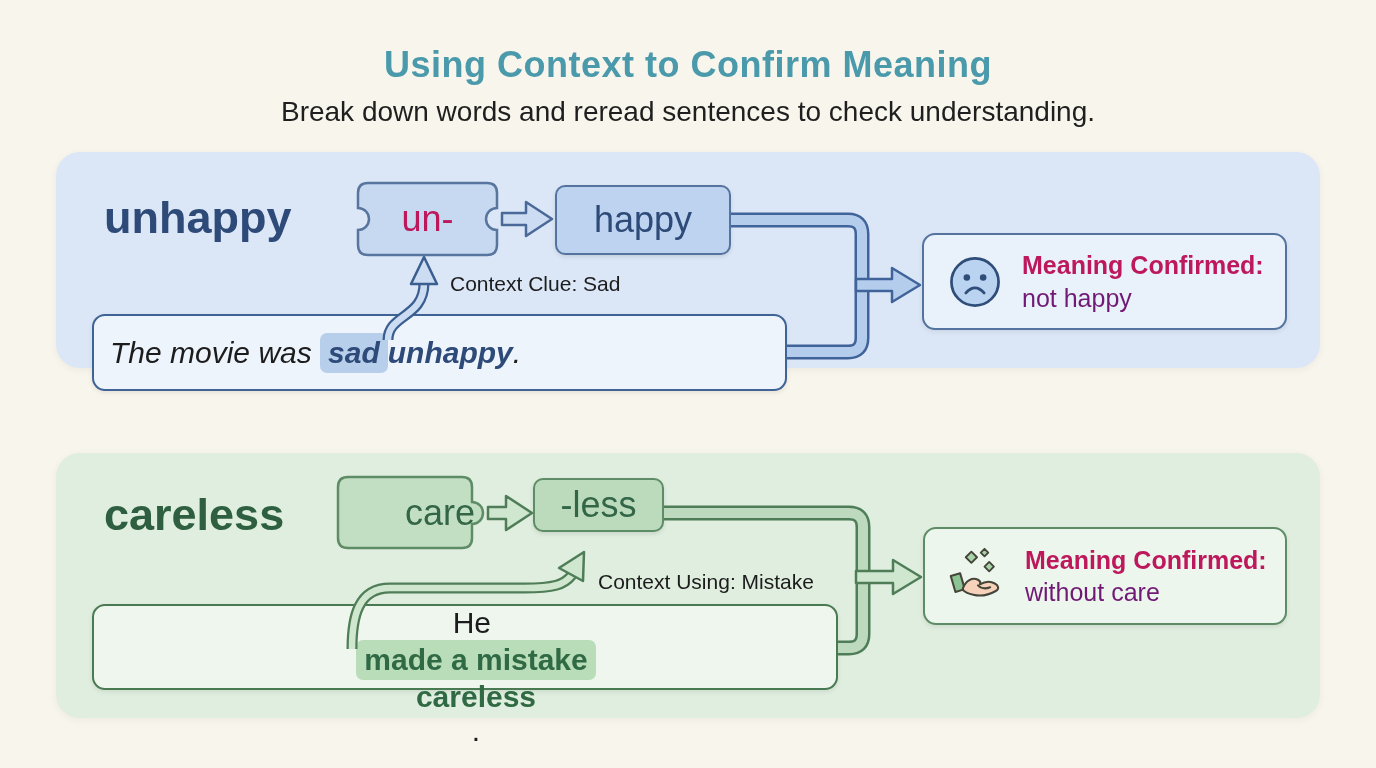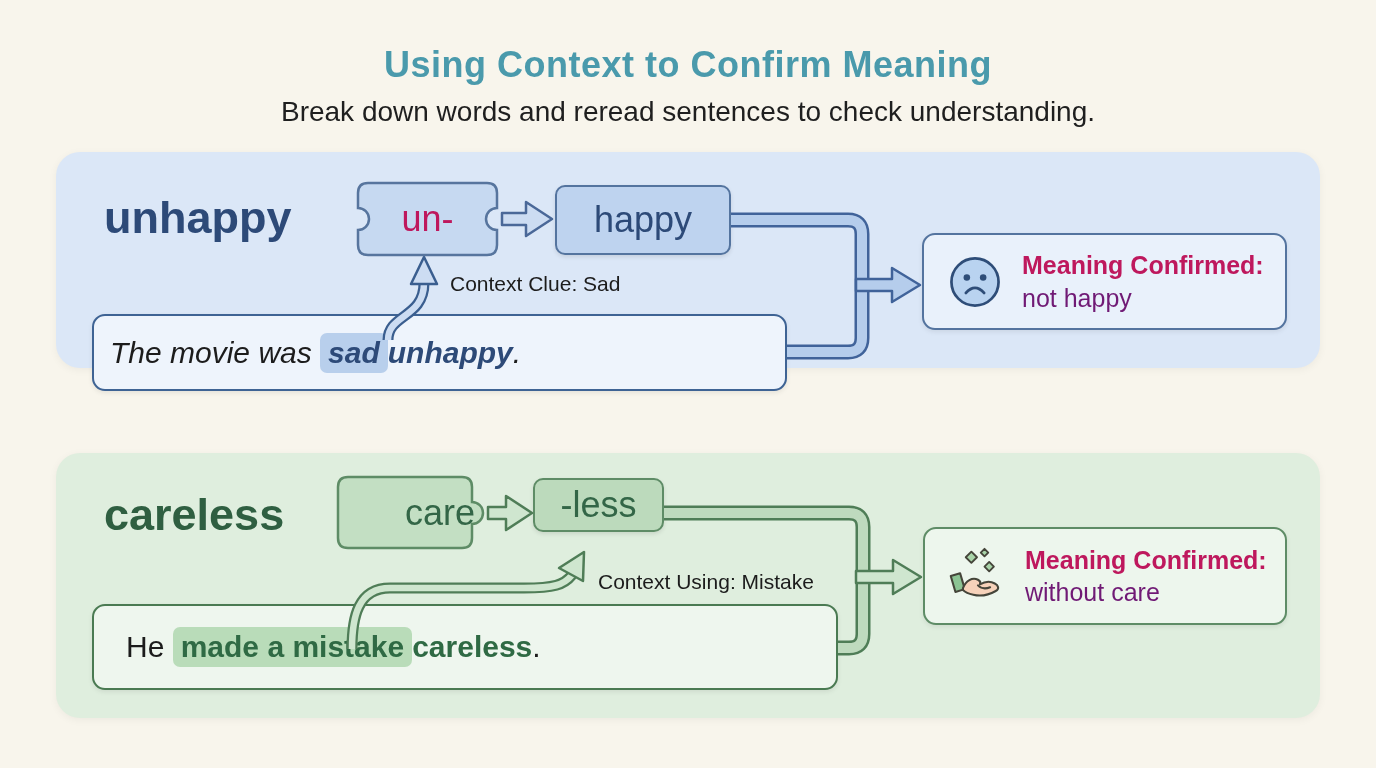--- a/index.html
+++ b/index.html
@@ -34,21 +34,21 @@
               box-shadow:0 2px 4px rgba(0,0,0,0.10); }
   .panel-blue .root-box { background:#bed3ef; border:2.5px solid #54749f; color:#2d4a78; }
   .panel-green .root-box { background:#bcdabc; border:2.5px solid #5e8c66; color:#336647; }
 
   .context-clue { position:absolute; font-size:21px; color:#1c1c1c; z-index:6; white-space:nowrap; }
 
   .sentence-box { position:absolute; display:flex; align-items:center;
                   border-radius:13px; font-size:30px; color:#1c1c1c; z-index:2;
                   box-shadow:0 2px 5px rgba(0,0,0,0.08); white-space:pre; }
   .panel-blue .sentence-box  { background:#eef4fc; border:2.5px solid #3e6394; padding-left:16px;font-style:italic; }
-  .panel-green .sentence-box { background:#eef6ee; border:2.5px solid #4a7a52; padding-left:32px; }
+  .panel-green .sentence-box { background:#eef6ee; border:2.5px solid #4a7a52; padding-left:22px;flex-direction:column; }
 
   .hl { font-weight:bold; border-radius:7px; padding:3px 8px; }
   .panel-blue .hl  { background:#b8cfec; color:#2d4a78; }
   .panel-green .hl { background:#b9dcb9; color:#2f6a44; }
   .target { font-weight:bold; }
   .panel-blue .target  { color:#2d4a78; }
   .panel-green .target { color:#2f6a44; }
 
   .meaning-box { position:absolute; display:flex; align-items:center; gap:18px;
                  border-radius:13px; z-index:2; padding-left:22px;

